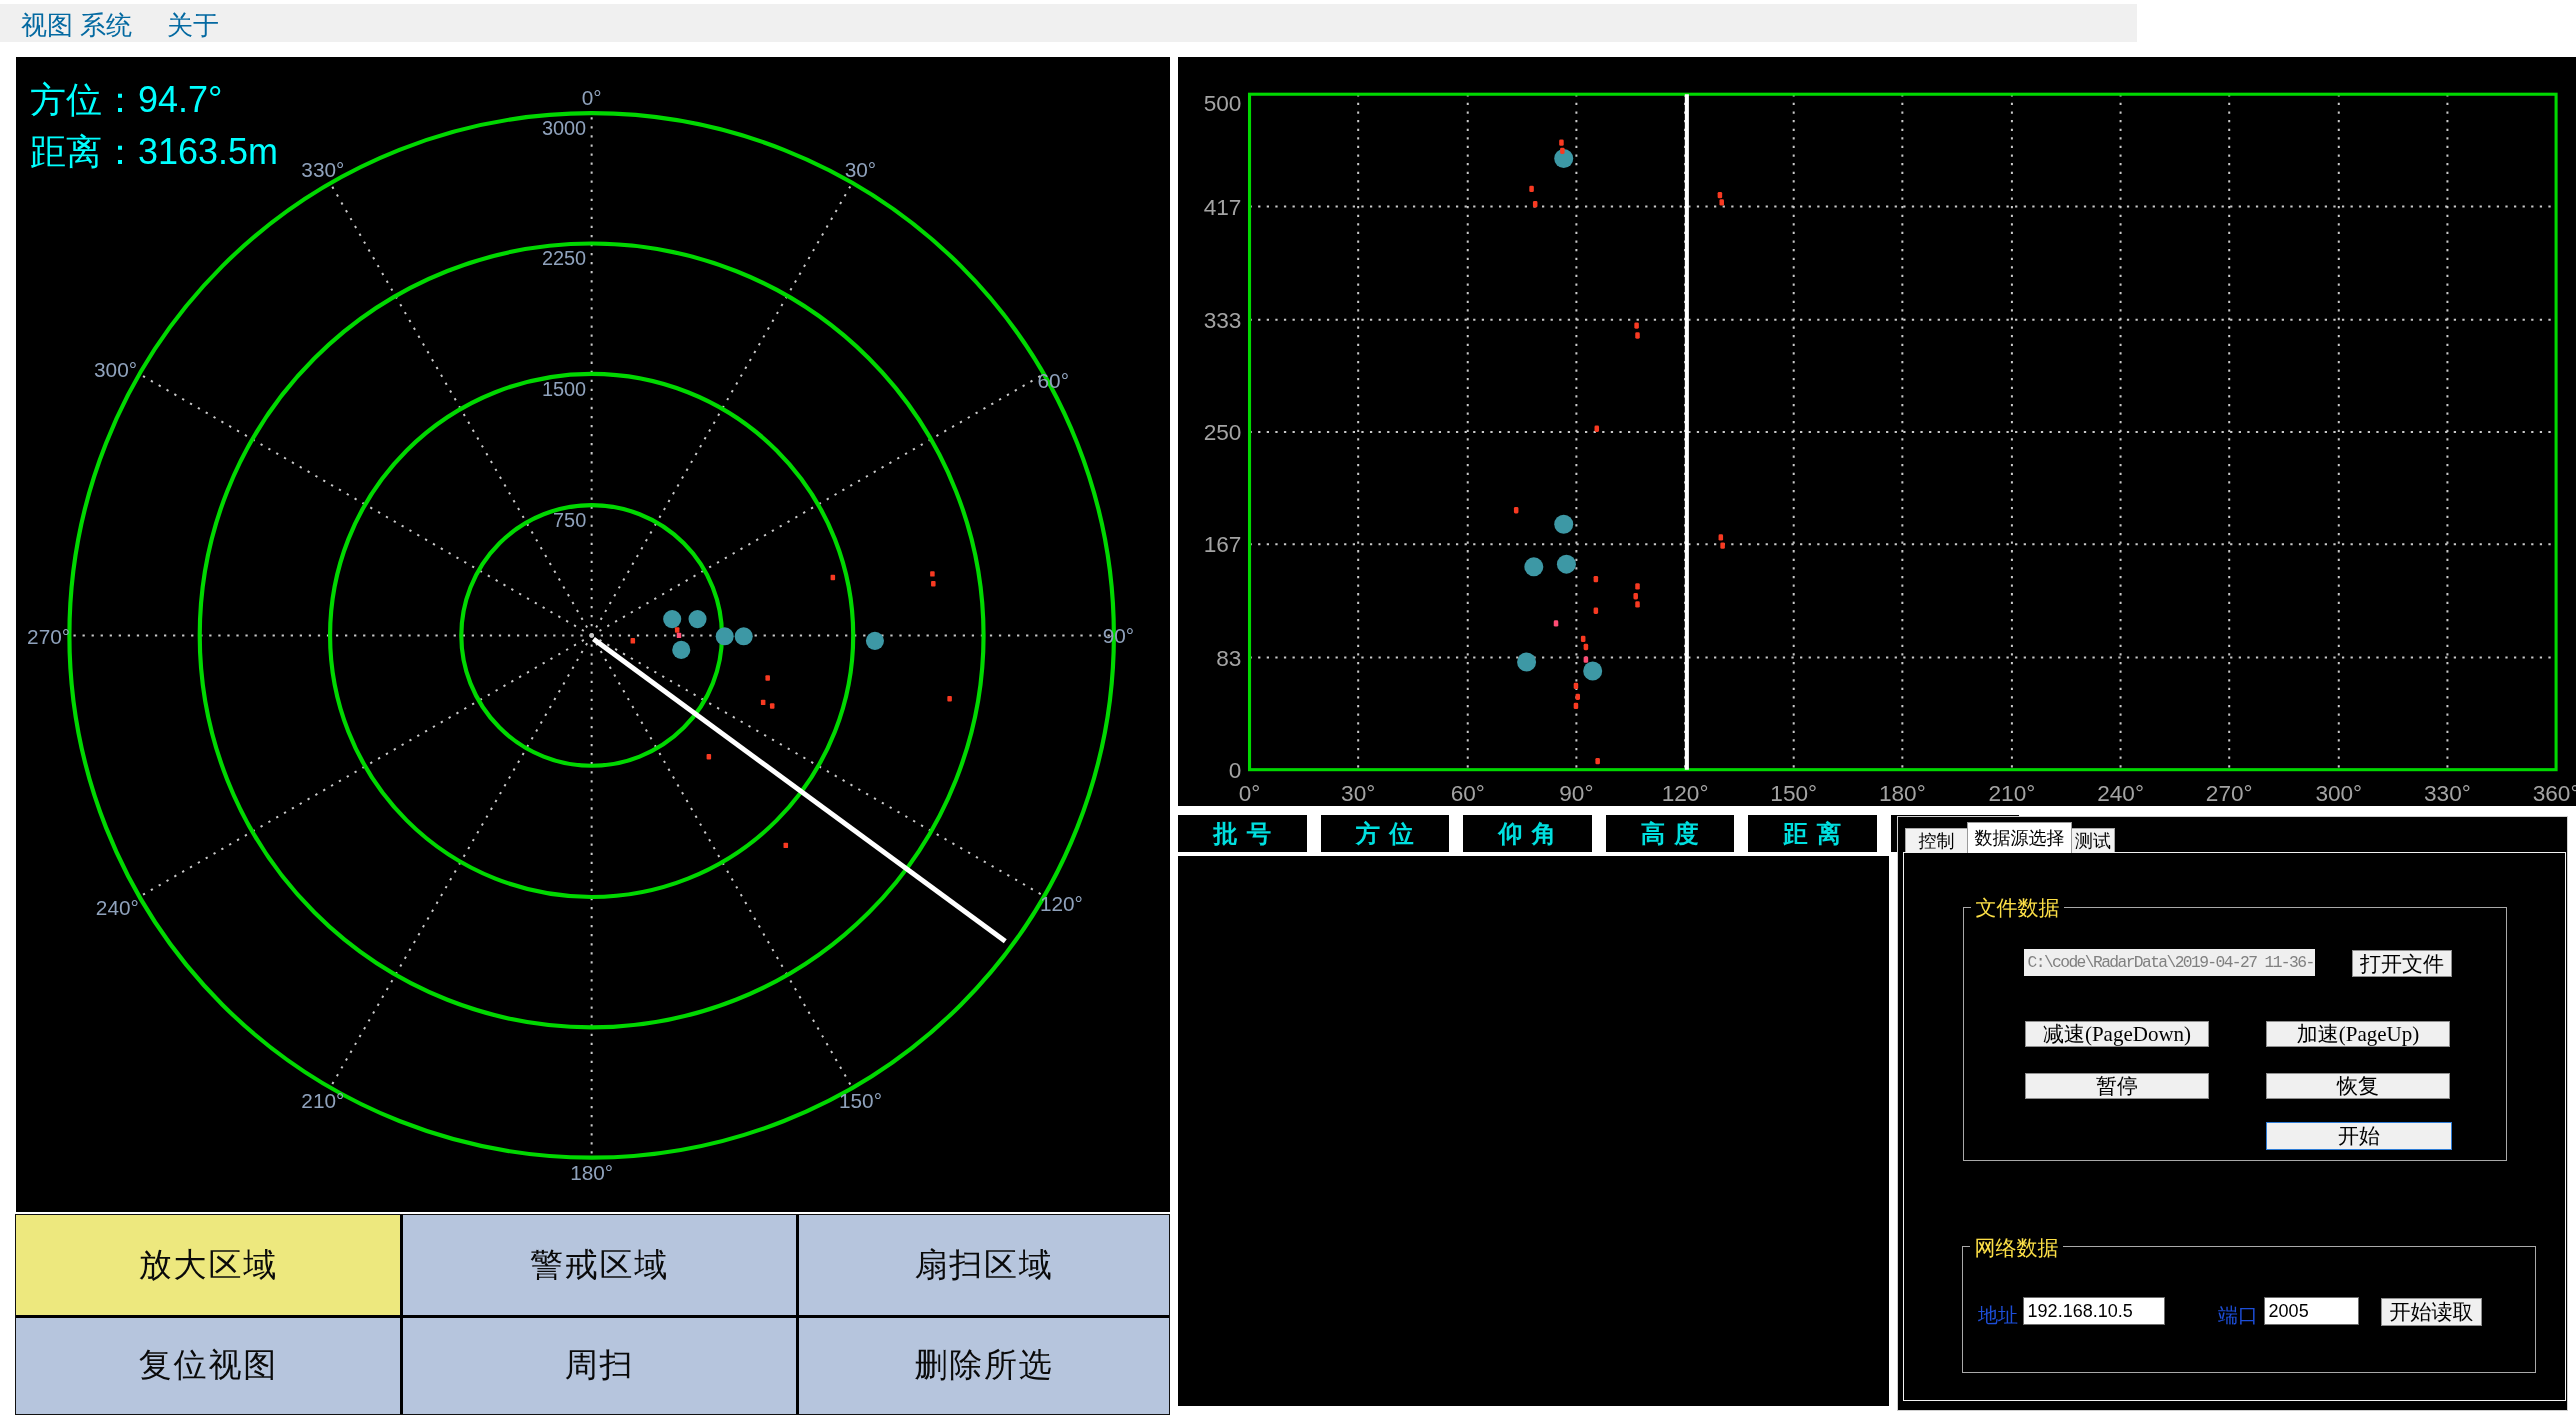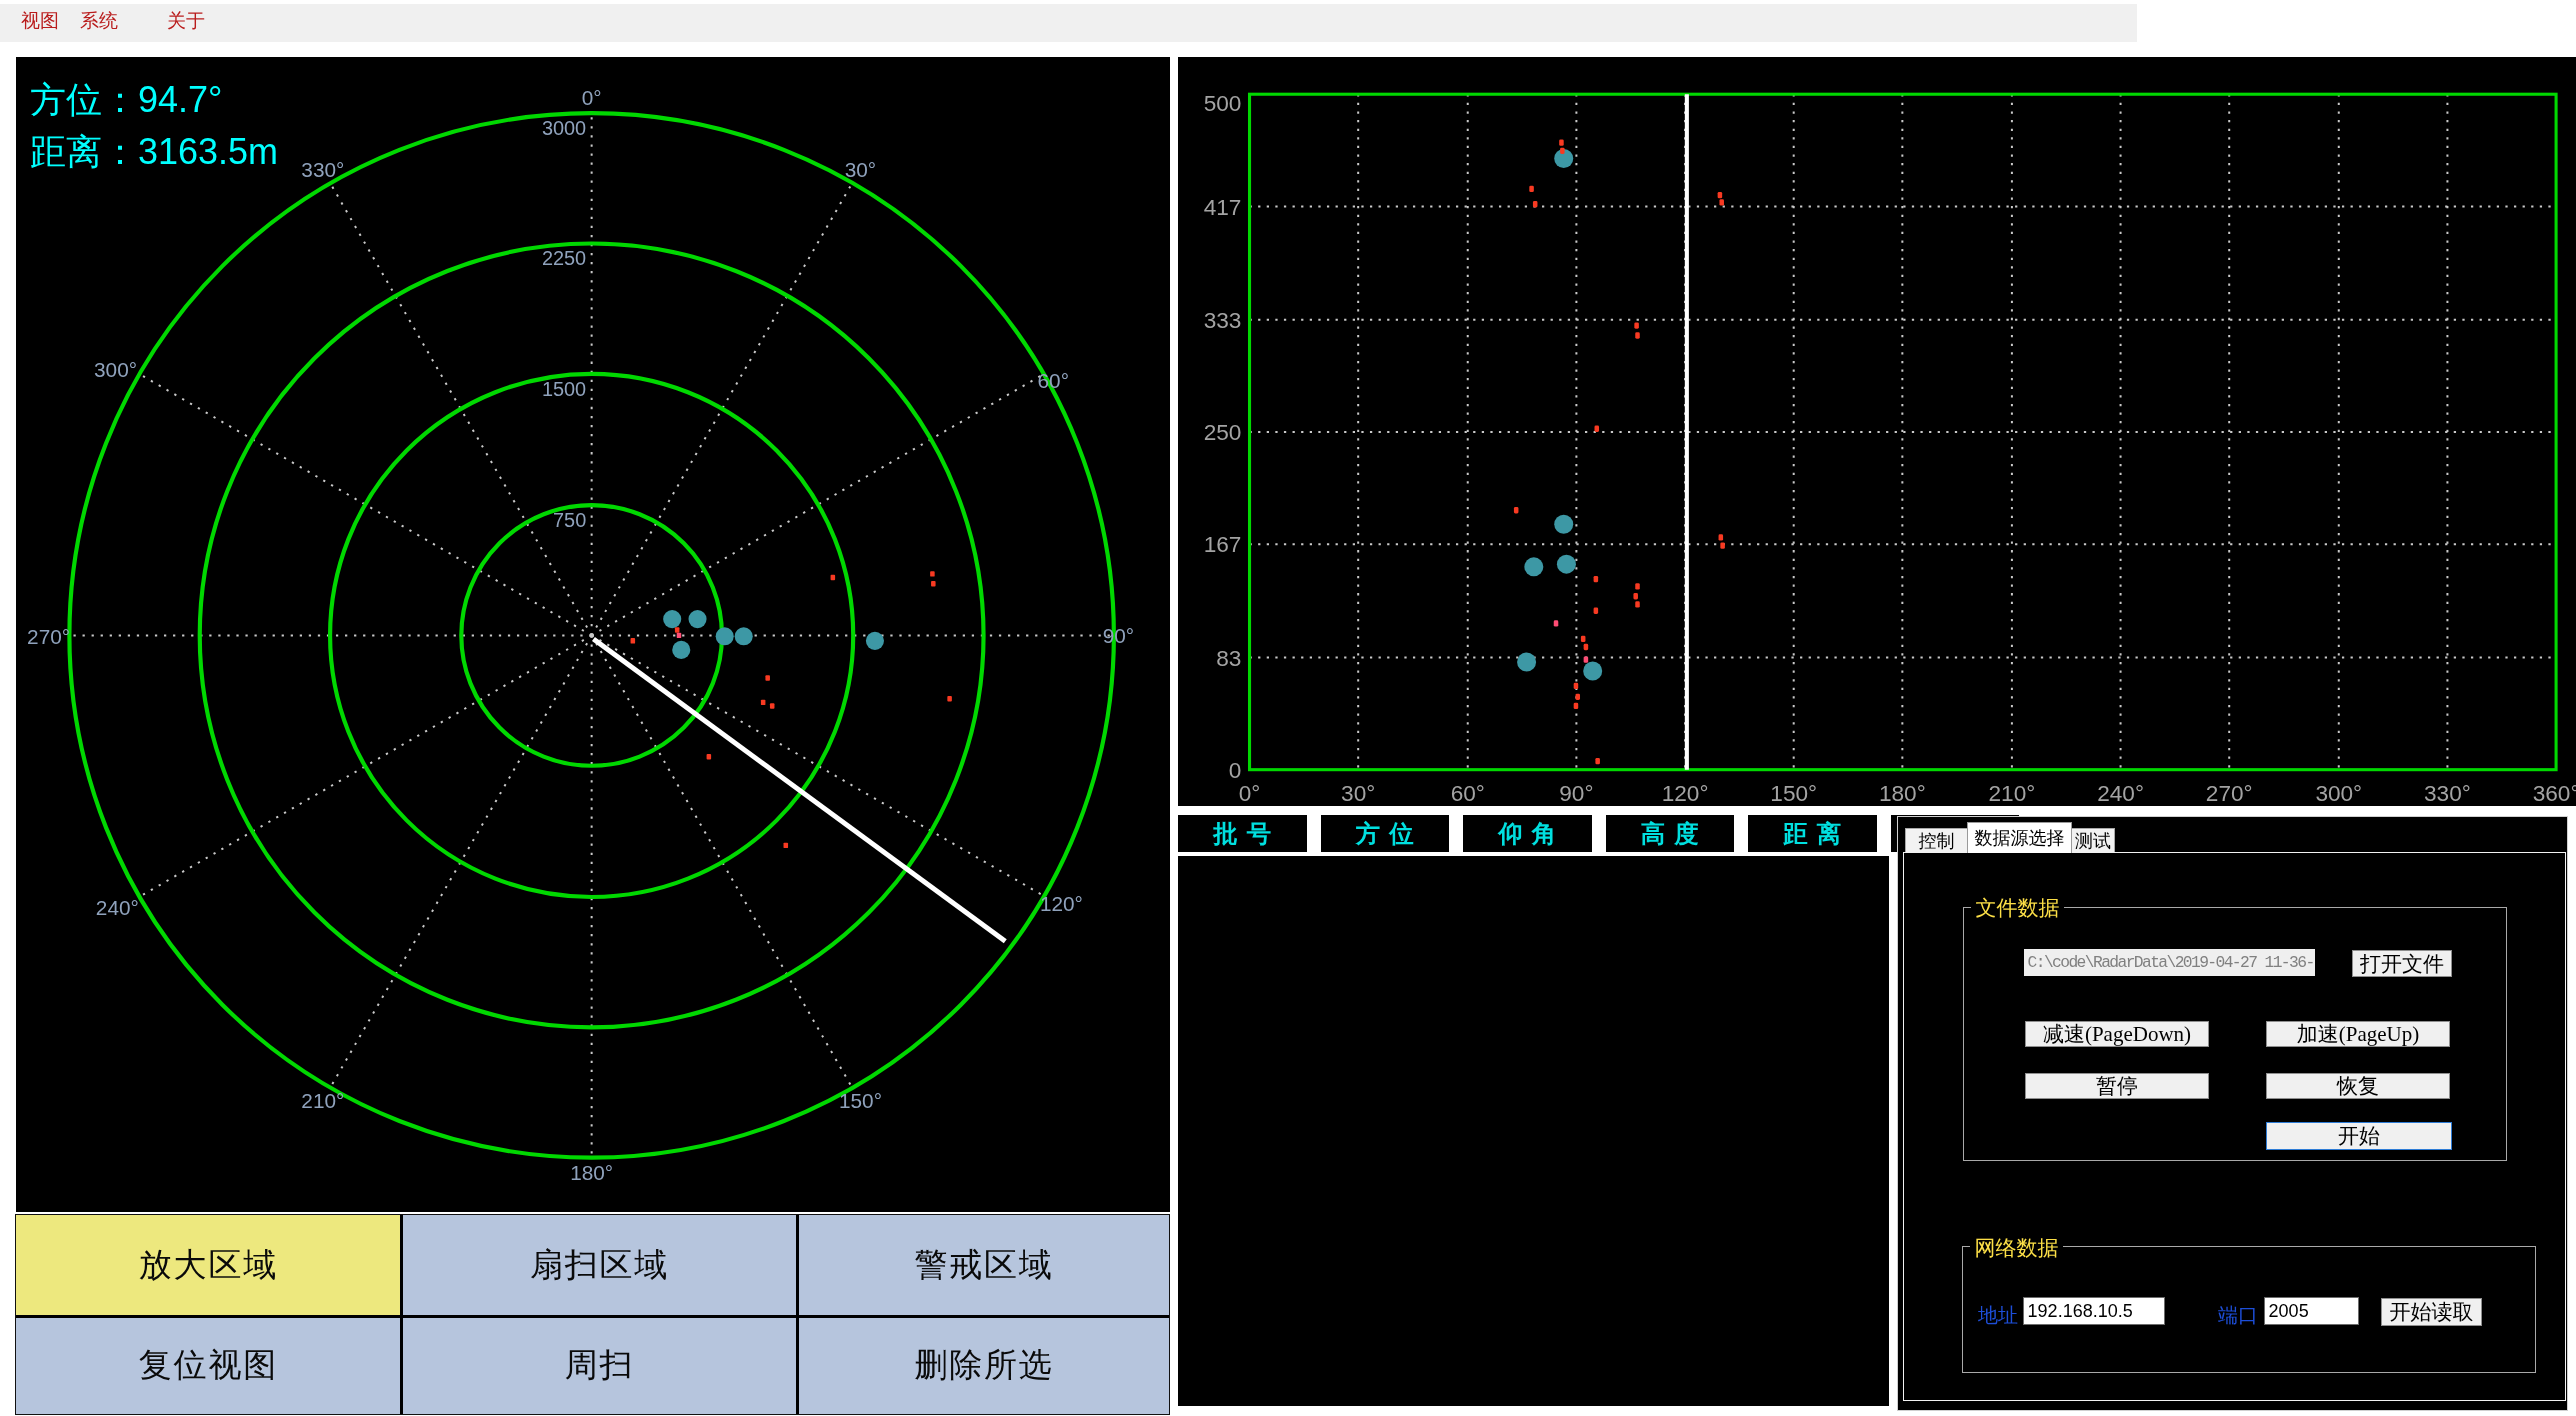--- a/index.html
+++ b/index.html
@@ -1,17 +1,17 @@
 <!DOCTYPE html>
 <html style="font-size:14.5px"><head><meta charset="utf-8">
 <style>
 html,body{margin:0;padding:0;background:#fff;width:2576px;height:1417px;overflow:hidden;}
 body{font-family:"Liberation Sans",sans-serif;position:relative;}
 .abs{position:absolute;}
-#menubar{left:0;top:3.6px;width:2137px;height:38px;background:#f0f0f0;color:#b91c1c;font-size:19px;}
+#menubar{left:0;top:3.6px;width:2137px;height:38px;background:#f0f0f0;color:#0369a1;font-size:26px;}
 #menubar span{position:absolute;top:4.5px;}
 #leftpanel{left:16.3px;top:57px;width:1154px;height:1155px;background:#000;}
 #info{left:30px;top:74px;color:#00ffff;font-size:36px;line-height:52px;white-space:pre;}
 #btns{left:15.4px;top:1214px;width:1155px;height:201px;display:grid;grid-template-columns:384px 393px 1fr;grid-template-rows:100px 1fr;background:#000000;gap:2.7px;border:1.8px solid #111;box-sizing:border-box;}
 #btns div{display:flex;align-items:center;justify-content:center;font-family:"Liberation Serif",serif;font-size:33px;letter-spacing:1.8px;color:#0a0a0a;background:#b6c5dd;}
 #btns div.y{background:#ede87e;}
 #rightplot{left:1178px;top:57px;width:1398px;height:749px;background:#000;}
 #thead{left:1178px;top:815px;width:841px;height:37px;display:flex;gap:14px;}
 #thead div{flex:1;background:#000;color:#00e0e0;font-size:24.4px;font-family:"Liberation Serif",serif;font-weight:bold;display:flex;align-items:center;justify-content:center;letter-spacing:9px;text-indent:9px;}
 #tbody{left:1178px;top:856px;width:711px;height:550px;background:#000;}
@@ -99,22 +99,22 @@
         <rect x="1029" y="706" width="5" height="6" rx="1"></rect>
       </g>
       <rect x="730" y="636" width="5" height="6" rx="1" fill="#ff4d75"></rect>
 </svg>
 </div>
 <div id="info" class="abs">方位：94.7°
 距离：3163.5m</div>
 
 <div id="btns" class="abs">
 <div class="y">放大区域</div>
+    <div>警戒区域</div>
     <div>扇扫区域</div>
-    <div>警戒区域</div>
 <div>复位视图</div>
     <div>周扫</div>
     <div>删除所选</div>
 </div>
 
 <div id="rightplot" class="abs">
 <svg width="1398" height="749" viewBox="0 0 1544 827">
       <g stroke="#c9c9c9" stroke-width="2.2" stroke-dasharray="2.5 7">
         <line x1="79" y1="663" x2="1522" y2="663"></line>
         <line x1="79" y1="538" x2="1522" y2="538"></line>

